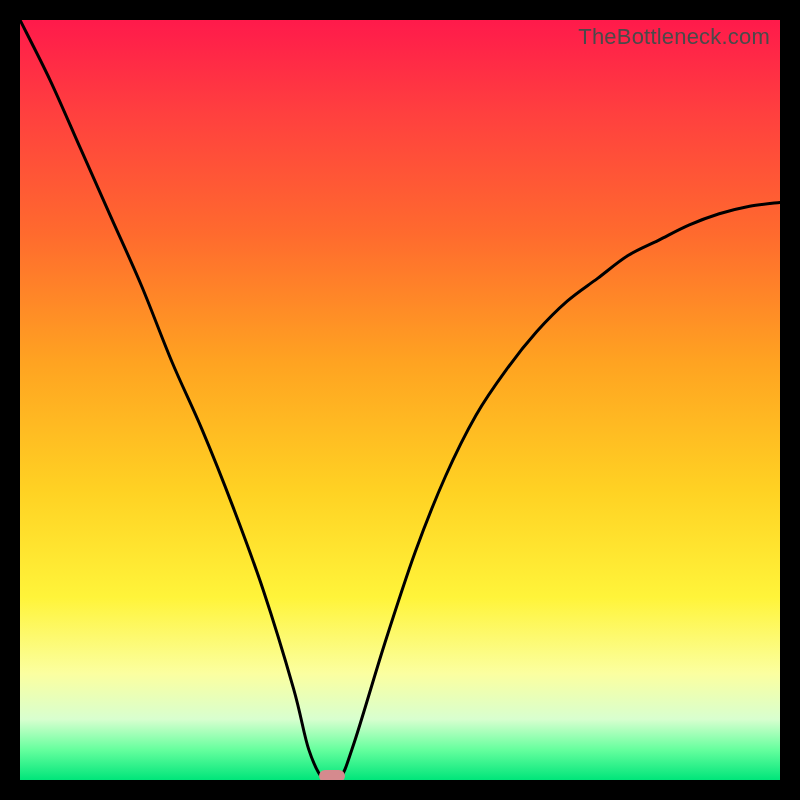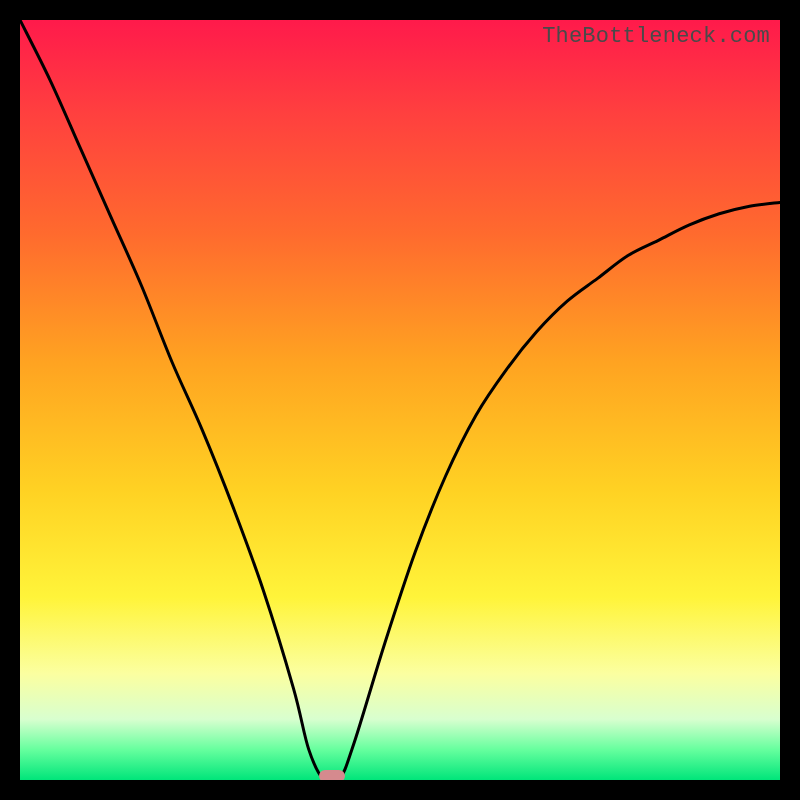--- a/index.html
+++ b/index.html
@@ -4,21 +4,20 @@
 <style>
   * { margin: 0; padding: 0; box-sizing: border-box; }
   html, body { width: 800px; height: 800px; overflow: hidden; }
   body { background: #000; position: relative; font-family: Arial, Helvetica, sans-serif; }
 
   .outer {
     position: absolute;
     left: 0; top: 0;
     width: 800px; height: 800px;
     background: #000;
-    font-family: Liberation Mono, monospace;
   }
   .plot {
     position: absolute;
     left: 20px; top: 20px;
     width: 760px; height: 760px;
     background: linear-gradient(to bottom,
       #ff1a4b 0%,
       #ff3f3f 12%,
       #ff6a2e 28%,
       #ffa321 45%,

